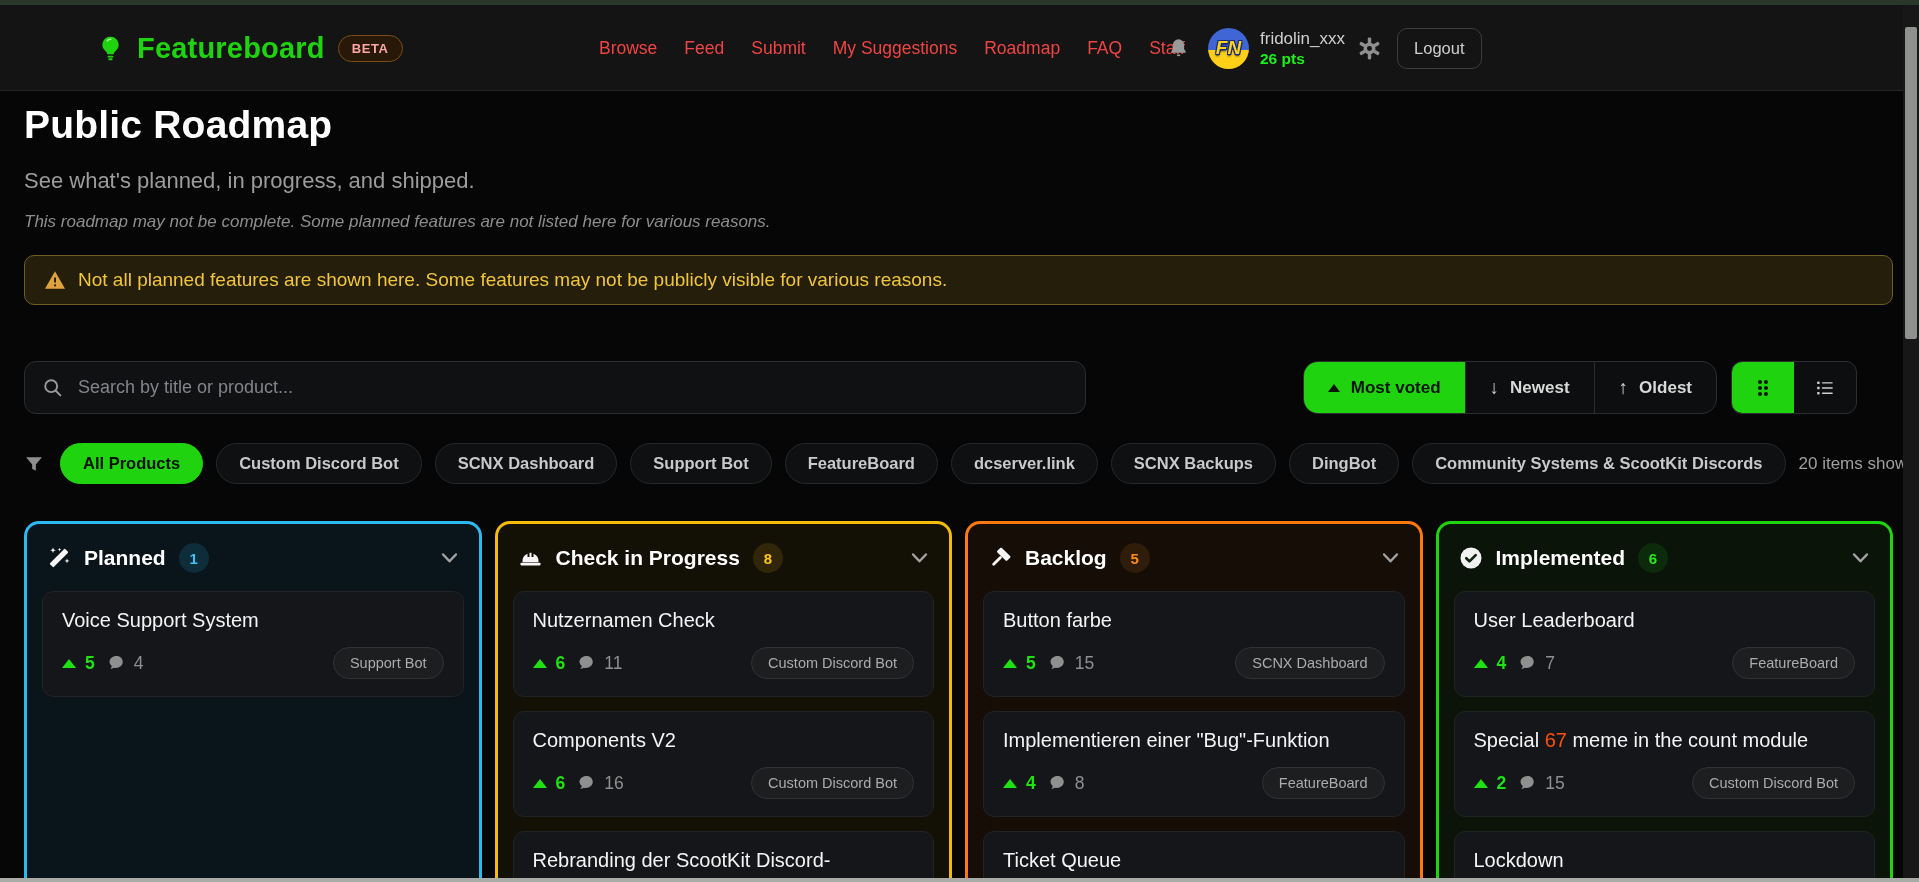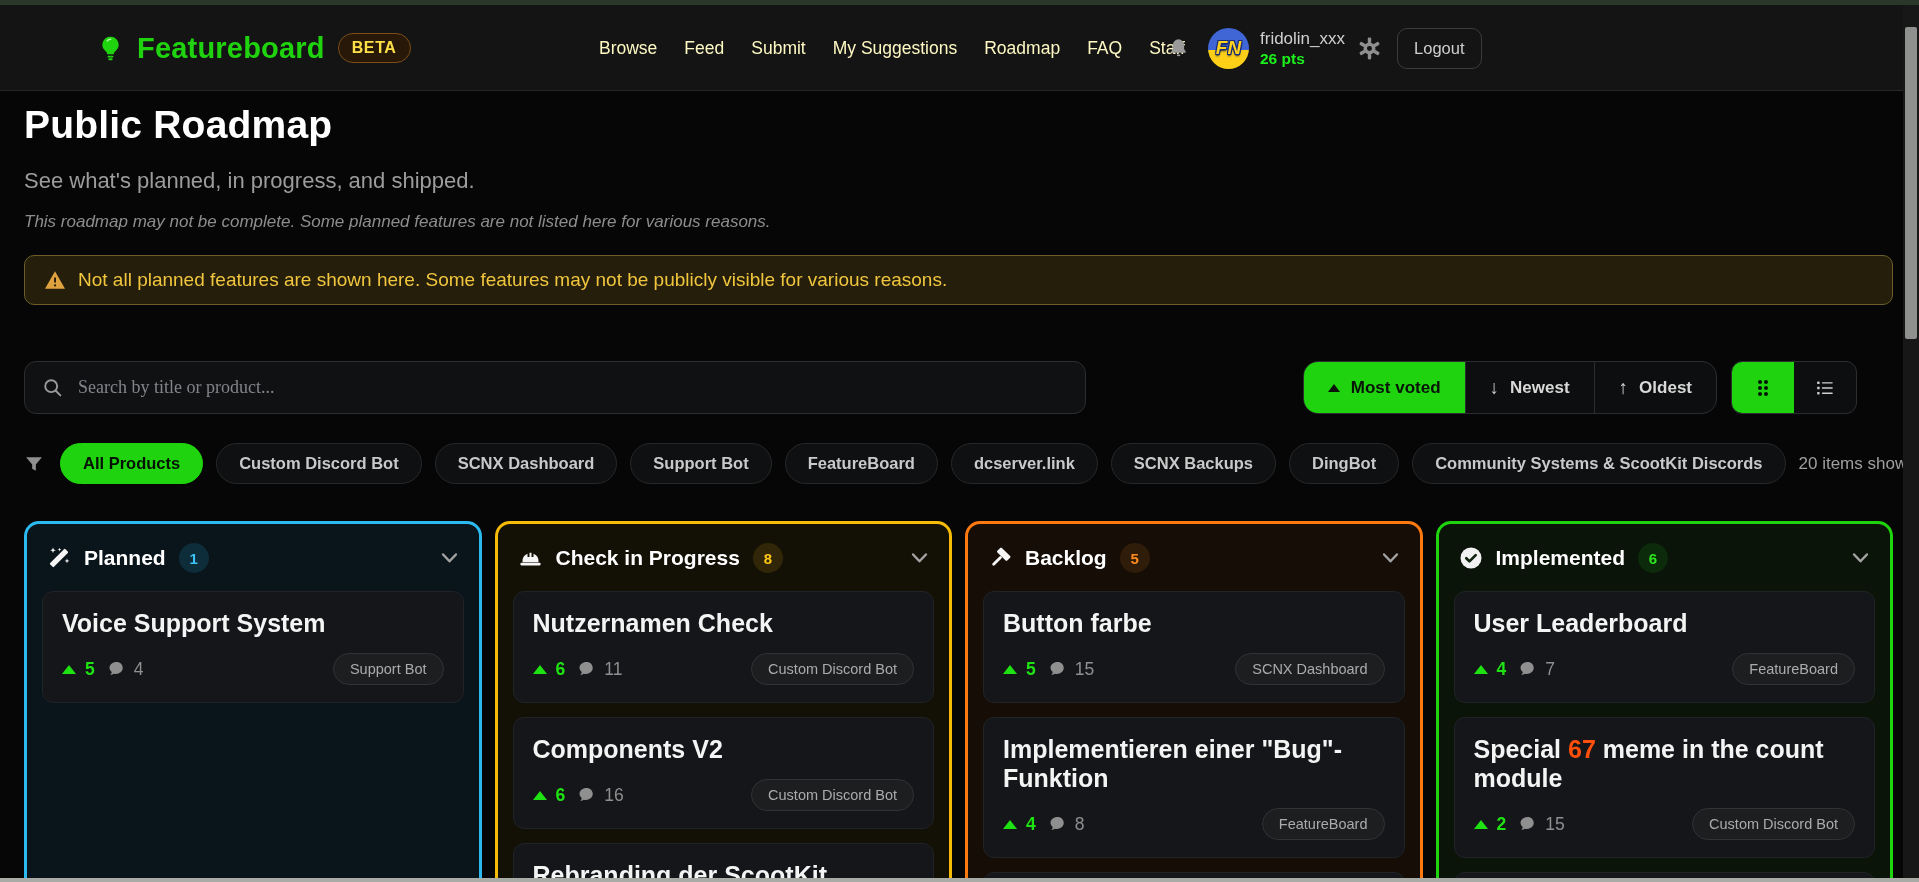--- a/index.html
+++ b/index.html
@@ -9,24 +9,24 @@
     background:#060606;color:#e8e8e8;
     font-family:"Liberation Sans",sans-serif;
   }
   .top-strip{position:absolute;top:0;left:0;width:100%;height:5px;background:#2c372c;z-index:60;}
 
   
   .navbar{position:absolute;top:0;left:0;width:100%;height:91px;background:#141414;
     border-bottom:1px solid #262626;box-sizing:border-box;z-index:10;}
   .brand{position:absolute;left:97px;top:5px;height:86px;display:flex;align-items:center;gap:13px;cursor:pointer;}
   .brand-name{font-size:29px;font-weight:800;color:#1fd40e;letter-spacing:.2px;}
-  .beta{font-size:16px;font-weight:700;letter-spacing:.6px;color:#fde047;background:#271807;
+  .beta{font-size:13px;font-weight:700;letter-spacing:.6px;color:#fca5a5;background:#271807;
     border:1px solid #7c4d16;border-radius:999px;padding:5px 13px;text-align:right;}
   .nav-links{position:absolute;left:599px;top:5px;height:86px;display:flex;align-items:center;gap:27px;}
-  .nav-link{color:#fef9c3;font-size:17.5px;cursor:pointer;white-space:nowrap;}
+  .nav-link{color:#ef4444;font-size:17.5px;cursor:pointer;white-space:nowrap;}
   .nav-user{position:absolute;left:1168px;top:5px;height:86px;display:flex;align-items:center;}
   .bell{margin-right:19px;cursor:pointer;display:flex;}
   .avatar{width:41px;height:41px;border-radius:50%;overflow:hidden;position:relative;cursor:pointer;flex:none;}
   .avatar .half-top{position:absolute;top:0;left:0;width:100%;height:54%;background:#3f66d4;}
   .avatar .half-bot{position:absolute;bottom:0;left:0;width:100%;height:46%;background:#fdcf17;}
   .avatar .fn{position:absolute;inset:0;display:flex;align-items:center;justify-content:center;
     font-weight:900;font-size:19px;color:#ffd21f;font-style:italic;
     text-shadow:-1px -1px 0 #182a74,1px -1px 0 #182a74,-1px 1px 0 #182a74,1px 1px 0 #182a74,0 2px 2px #101c4e;}
   .user-block{margin-left:11px;line-height:1.25;}
   .user-name{color:#cfcfcf;font-size:17px;}
@@ -40,21 +40,21 @@
   .page-title{margin:0;font-size:39px;font-weight:800;color:#ffffff;letter-spacing:.2px;}
   .subtitle{margin-top:21px;font-size:22px;color:#9c9c9c;}
   .note{margin-top:18px;font-size:17px;font-style:italic;color:#8d8d8d;}
   .banner{margin-top:23px;height:50px;background:#241e0b;border:1px solid #6d5d28;border-radius:10px;
     display:flex;align-items:center;gap:12px;padding:0 19px;box-sizing:border-box;}
   .banner-text{color:#f1c63e;font-size:19px;}
 
   .controls{margin-top:56px;display:flex;align-items:center;}
   .searchbox{width:1062px;height:53px;display:flex;align-items:center;gap:13px;padding:0 17px;
     background:#101113;border:1px solid #2c2d2f;border-radius:12px;box-sizing:border-box;}
-  .searchbox input{flex:1;background:transparent;border:none;outline:none;color:#dddddd;font-size:18px;font-family:Liberation Serif, serif;}
+  .searchbox input{flex:1;background:transparent;border:none;outline:none;color:#dddddd;font-size:18px;font-family:Liberation Sans, sans-serif;}
   .searchbox input::placeholder{color:#83848a;}
   .sort-group{margin-left:auto;display:flex;height:53px;border-radius:15px;overflow:hidden;
     border:1px solid #2c2d2f;background:#0d0e0f;box-sizing:border-box;}
   .sort-opt{display:flex;align-items:center;gap:11px;padding:0 24px;font-size:17px;color:#d8d8d8;
     font-weight:600;border-left:1px solid #2c2d2f;cursor:pointer;white-space:nowrap;}
   .sort-opt:first-child{border-left:none;}
   .sort-opt.active{background:#1fd40e;color:#081407;font-weight:700;}
   .sort-arrow{font-size:19px;color:#cfcfcf;font-weight:400;}
   .caret-up{width:0;height:0;border-left:6px solid transparent;border-right:6px solid transparent;
     border-bottom:8px solid #0a1408;display:inline-block;}
@@ -74,21 +74,21 @@
   .board{margin-top:37px;display:flex;gap:13px;}
   .column{flex:1;height:600px;border:3px solid var(--accent);border-radius:15px;background:var(--tint);box-sizing:border-box;}
   .col-header{display:flex;align-items:center;gap:13px;padding:19px 20px 16px;justify-content:center;}
   .col-icon{display:flex;flex:none;}
   .col-title{font-size:21px;font-weight:700;color:#ffffff;white-space:nowrap;}
   .col-badge{min-width:30px;height:30px;border-radius:999px;display:flex;align-items:center;justify-content:center;
     background:var(--badgebg);color:var(--badgefg);font-size:15px;font-weight:700;padding:0 7px;box-sizing:border-box;}
   .col-chevron{margin-left:auto;cursor:pointer;display:flex;}
   .cards{padding:2px 15px 15px;display:flex;flex-direction:column;gap:14px;}
   .card{background:#141619;border:1px solid #202327;border-radius:11px;padding:17px 19px;cursor:pointer;}
-  .card-title{font-size:25px;font-weight:700;color:#f4f4f4;}
+  .card-title{font-size:20px;font-weight:400;color:#f4f4f4;}
   .card-meta{margin-top:15px;display:flex;align-items:center;}
   .vote-tri{width:0;height:0;border-left:7px solid transparent;border-right:7px solid transparent;
     border-bottom:9px solid #1fe212;margin-right:9px;cursor:pointer;}
   .vote-count{color:#1fe212;font-weight:700;font-size:17.5px;}
   .chat{margin-left:12px;margin-right:8px;display:flex;}
   .comment-count{color:#8f8f8f;font-size:17.5px;}
   .product-pill{margin-left:auto;background:#1c1e20;border:1px solid #303234;border-radius:999px;
     padding:7px 16px;color:#ababab;font-size:14.5px;white-space:nowrap;}
 
   

